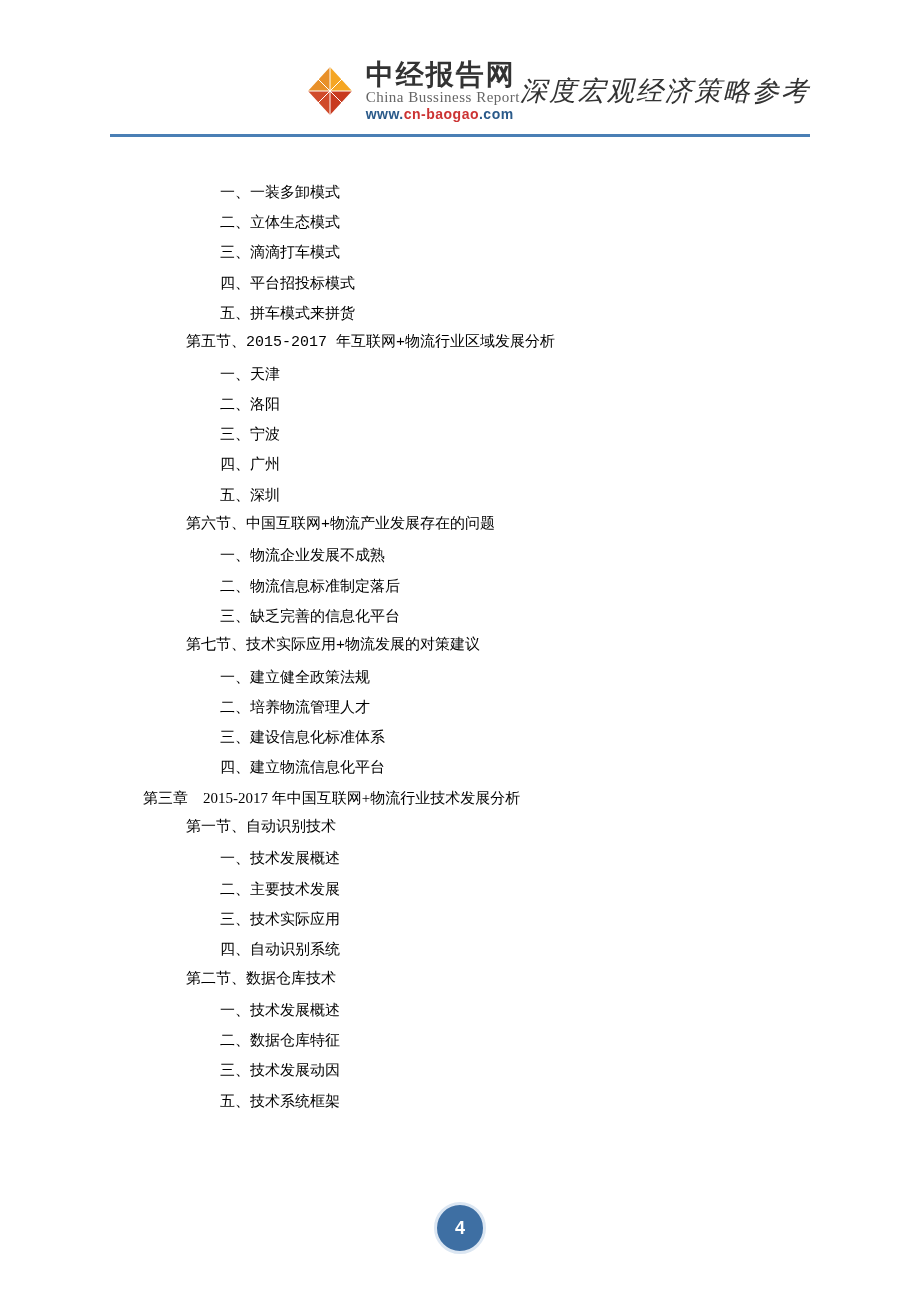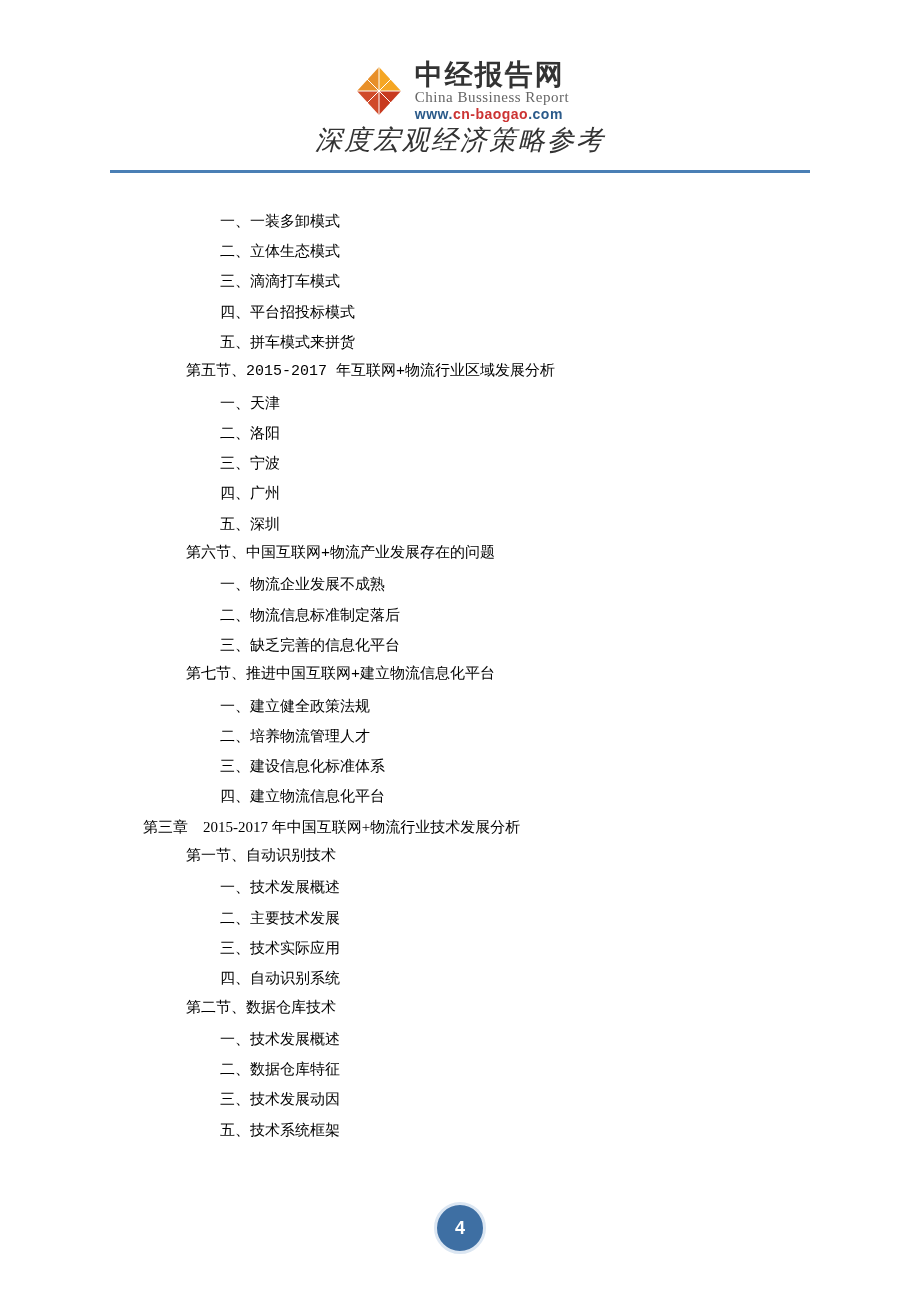--- a/index.html
+++ b/index.html
@@ -15,22 +15,21 @@
       height: 100%;
       padding: 60px 110px 80px 110px;
       position: relative;
     }
     .header {
       display: flex;
       justify-content: flex-end;
       align-items: center;
       padding-bottom: 12px;
       border-bottom: 3px solid #4a7fb5;
-      margin-bottom: 27px;
-      flex-direction: column;
+      margin-bottom: 34px;
     }
     .logo-block {
       display: flex;
       align-items: center;
       gap: 8px;
     }
     .logo-icon {
       width: 56px;
       height: 56px;
       position: relative;
@@ -140,21 +139,21 @@
       <div class="indent-2">第五节、2015-2017 年互联网+物流行业区域发展分析</div>
       <div class="indent-3">一、天津</div>
       <div class="indent-3">二、洛阳</div>
       <div class="indent-3">三、宁波</div>
       <div class="indent-3">四、广州</div>
       <div class="indent-3">五、深圳</div>
       <div class="indent-2">第六节、中国互联网+物流产业发展存在的问题</div>
       <div class="indent-3">一、物流企业发展不成熟</div>
       <div class="indent-3">二、物流信息标准制定落后</div>
       <div class="indent-3">三、缺乏完善的信息化平台</div>
-      <div class="indent-2">第七节、推进中国互联网+建立物流信息化平台</div>
+      <div class="indent-2">第七节、技术实际应用+物流发展的对策建议</div>
       <div class="indent-3">一、建立健全政策法规</div>
       <div class="indent-3">二、培养物流管理人才</div>
       <div class="indent-3">三、建设信息化标准体系</div>
       <div class="indent-3">四、建立物流信息化平台</div>
       <div class="indent-1">第三章　2015-2017 年中国互联网+物流行业技术发展分析</div>
       <div class="indent-2">第一节、自动识别技术</div>
       <div class="indent-3">一、技术发展概述</div>
       <div class="indent-3">二、主要技术发展</div>
       <div class="indent-3">三、技术实际应用</div>
       <div class="indent-3">四、自动识别系统</div>

